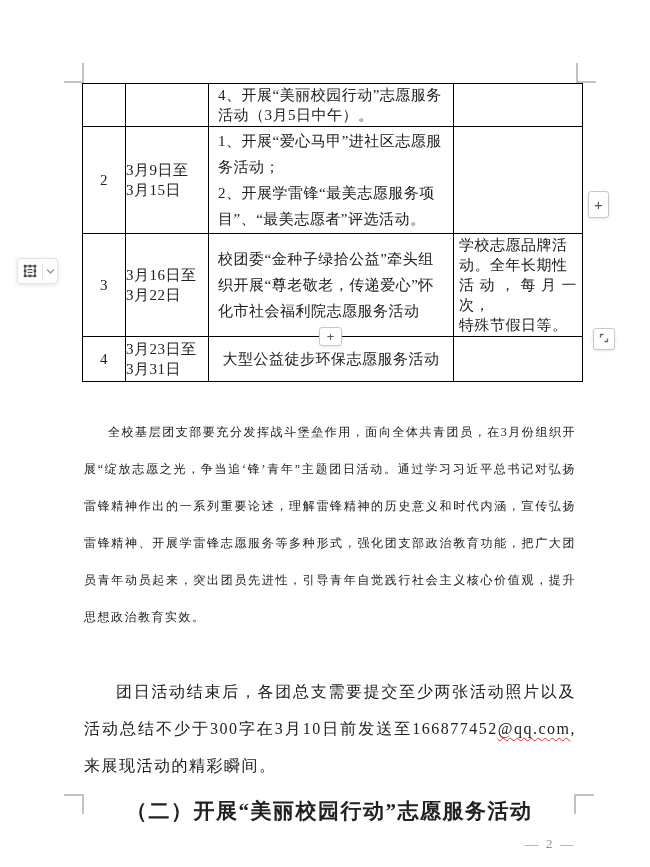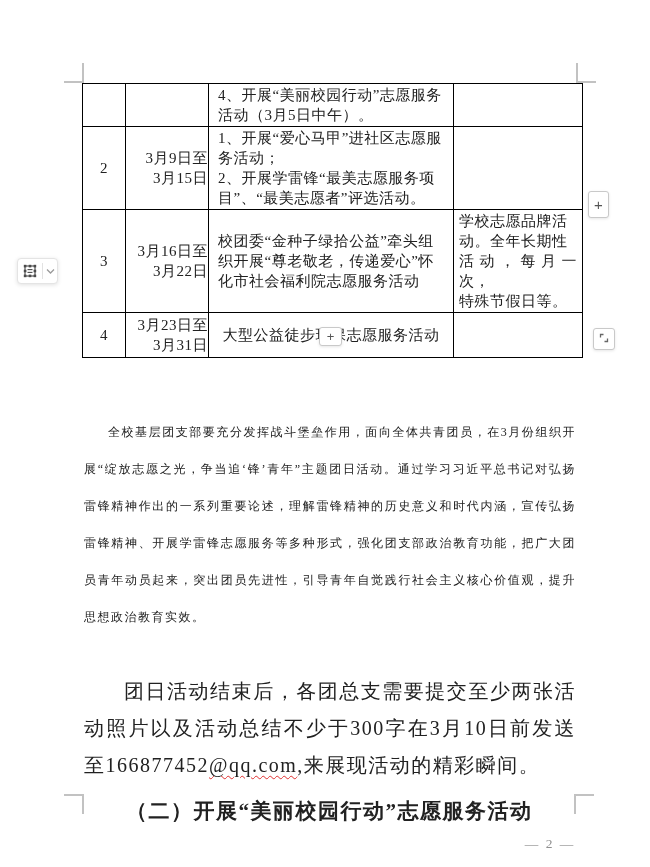--- a/index.html
+++ b/index.html
@@ -13,27 +13,27 @@
   .corner.tr { left:576px; top:63px;  border-left:2px solid #c2c2c2;  border-bottom:2px solid #c2c2c2; }
   .corner.bl { left:64px;  top:794px; border-right:2px solid #c2c2c2; border-top:2px solid #c2c2c2; }
   .corner.br { left:574px; top:794px; border-left:2px solid #c2c2c2;  border-top:2px solid #c2c2c2; }
 
   
   table.sched { position:absolute; left:82px; top:83px; width:500px;
     border-collapse:collapse; table-layout:fixed; }
   table.sched td { border:1px solid #000; font-size:15px; line-height:20px;
     letter-spacing:0.5px; vertical-align:middle; overflow:hidden; }
   td.c-num  { width:43px;  text-align:center; }
-  td.c-date { width:83px;  text-align:right; white-space:pre-line; }
+  td.c-date { width:83px;  text-align:left; white-space:pre-line; }
   td.c-cont { width:245px; text-align:left; white-space:pre-line; padding:1px 4px 1px 9px; }
   td.c-cont.center { text-align:center; padding:0 2px; }
   td.c-note { width:129px; text-align:justify; white-space:pre-line;
     padding:1px 5px; line-height:18.5px;font-family:Liberation Serif, serif; }
   tr.r1 { height:40px; } tr.r2 { height:82px; } tr.r3 { height:76px; } tr.r4 { height:45px; }
-  tr.r2 td.c-cont, tr.r3 td.c-cont { line-height:20px;border-radius:10px; }
+  tr.r2 td.c-cont, tr.r3 td.c-cont { line-height:26px;border-radius:10px; }
 
   
   .fbtn { position:absolute; background:#ffffff; border:1px solid #c9c9c9; border-radius:3px;
     box-shadow:0 1px 3px rgba(0,0,0,0.10); display:flex; align-items:center; justify-content:center;
     color:#555; font-family:"Liberation Sans","DejaVu Sans",sans-serif; cursor:pointer; z-index:5; }
   #addColBtn { left:588px; top:191px; width:21px; height:27px; font-size:15px; }
   #addRowBtn { left:319px; top:327px; width:23px; height:19px; font-size:13px; }
   #resizeBtn { left:593px; top:328px; width:22px; height:22px; }
 
   
@@ -42,21 +42,21 @@
     box-shadow:0 1px 4px rgba(0,0,0,0.12); display:flex; align-items:center; z-index:5; cursor:pointer; }
   #miniToolbar .seg1 { width:24px; display:flex; justify-content:center; }
   #miniToolbar .sep { width:1px; height:16px; background:#e2e2e2; }
   #miniToolbar .seg2 { flex:1; display:flex; justify-content:center; }
 
   
   .txt { position:absolute; left:84px; width:492px; text-align:justify;
     text-indent:2em; letter-spacing:1.5px; }
   .h1a { top:336px; font-size:16.5px; font-weight:bold; line-height:39px; }
   .p1  { top:414px; font-size:12px; line-height:37px; }
-  .p2  { top:673px; font-size:20px; line-height:37px; }
+  .p2  { top:673px; font-size:16px; line-height:37px; }
   .h2a { top:792px; font-size:21px; font-weight:bold; line-height:39px; }
   .spellerr { text-decoration:underline wavy #e03030; text-decoration-thickness:1px; text-underline-offset:3px; }
 
   
   #pageNum { position:absolute; left:500px; top:836px; width:100px; text-align:center;
     color:#8f8f8f; font-size:13.5px; letter-spacing:2px; }
 </style>
 </head>
 <body>
 

